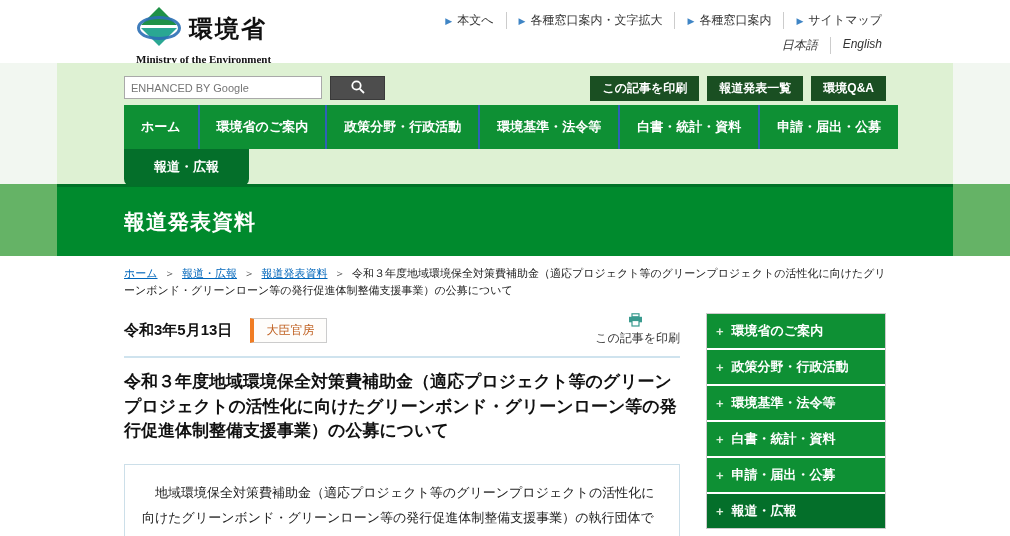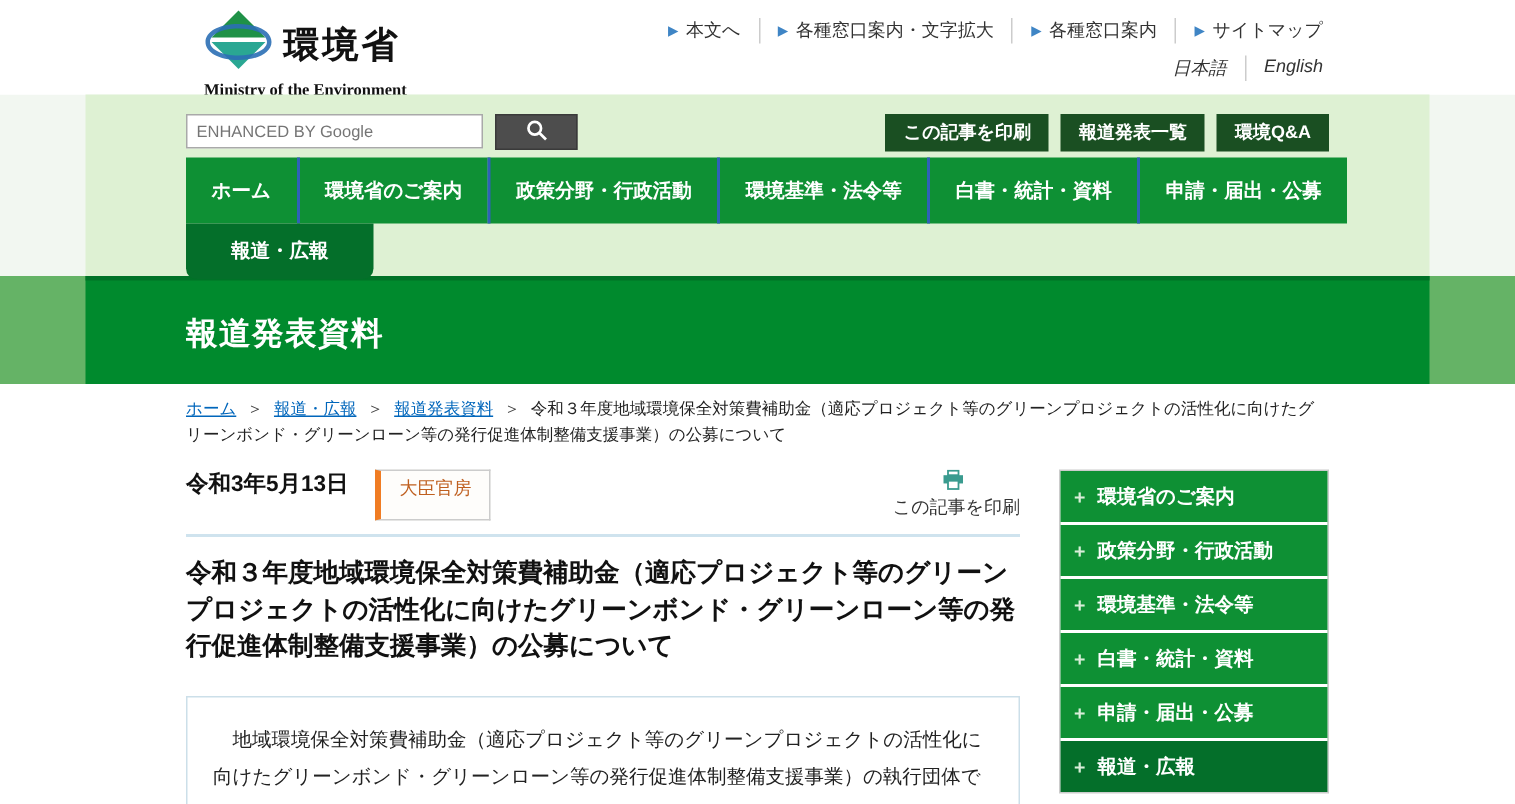--- a/index.html
+++ b/index.html
@@ -48,26 +48,26 @@
 
   
   .banner { height:72px; background:#65b366; }
   .banner-inner { width:896px; margin:0 auto; height:100%; background:#008a2d;
                   border-top:3px solid #007227; display:flex; align-items:center;
                   padding-left:67px; }
   .banner-title { color:#fff; font-size:21px; font-weight:bold; letter-spacing:1px; }
 
   
   .content { width:762px; margin:0 auto 0 124px; }
-  .breadcrumb { margin-top:9px; font-size:11px; color:#222; line-height:1.55; }
+  .breadcrumb { margin-top:9px; font-size:11px; color:#222; line-height:1.55;font-family:Liberation Serif, serif; }
   .breadcrumb a { color:#0066bb; text-decoration:underline; cursor:pointer; }
   .bc-sep { margin:0 4px; color:#444; }
   .columns { display:flex; margin-top:14px; align-items:flex-start; }
   .left-col { width:556px; }
-  .date-row { display:flex; }
+  .date-row { display:flex; align-items:center; }
   .article-date { font-size:15px; font-weight:bold; color:#111; }
   .cat-chip { margin-left:18px; border:1px solid #ccc; border-left:4px solid #f07c23;
               background:#fefdfb; color:#bf5f1f; font-size:12px; padding:3px 12px; }
   .print-link { margin-left:auto; display:flex; align-items:center; font-size:12px;
                 color:#333; cursor:pointer;flex-direction:column; }
   .print-link svg { margin-right:5px; }
   .date-hr { border:none; border-top:2px solid #cfe3ee; margin-top:9px; }
   .article-title { margin-top:12px; font-size:17px; font-weight:bold; color:#111;
                    line-height:1.45; }
   .body-box { margin-top:20px; border:1px solid #ccdfe9; padding:15px 17px;

